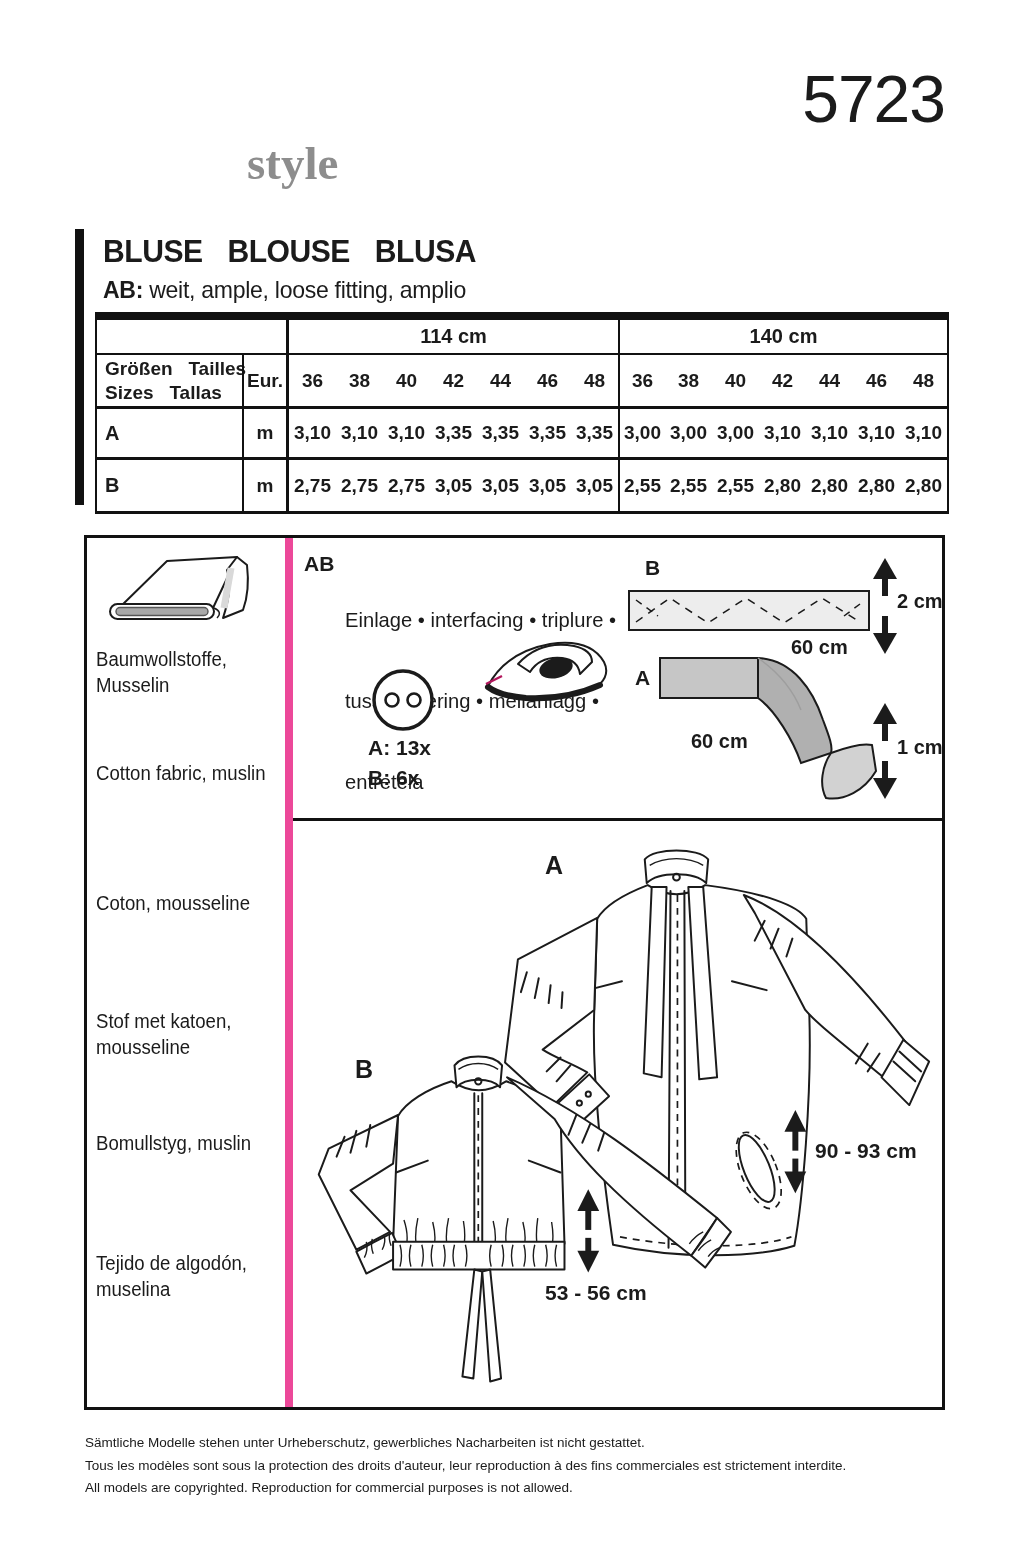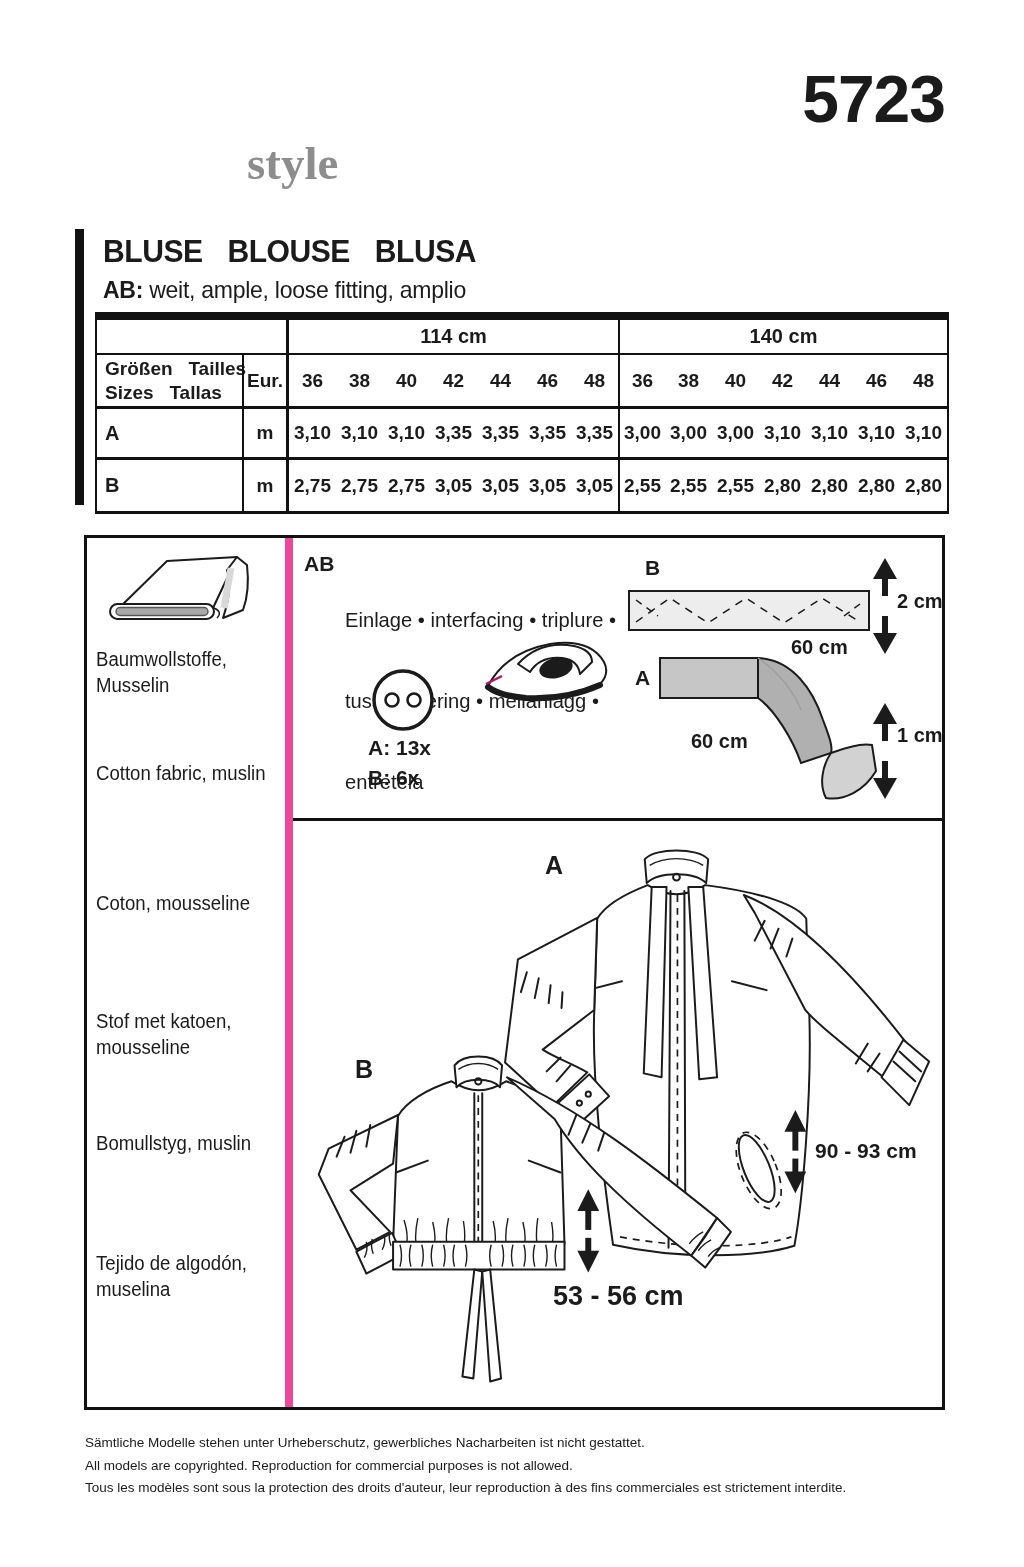--- a/index.html
+++ b/index.html
@@ -4,21 +4,21 @@
 <style>
   html,body{margin:0;padding:0;background:#fff;}
   #page{position:relative;width:1024px;height:1567px;background:#fff;overflow:hidden;
         font-family:"Liberation Sans",sans-serif;color:#1b1b1b;}
   .abs{position:absolute;}
 
   
   #logo-main{left:82px;top:58px;font-size:100px;font-weight:700;letter-spacing:-4px;color:#e53287;line-height:1;}
   #logo-sub{left:247px;top:140px;font-size:47px;font-weight:700;color:#8d8d8d;
             font-family:"Liberation Serif",serif;line-height:1;}
-  #pattern-number{left:780px;top:66px;width:165px;text-align:right;font-size:66px;font-weight:700;letter-spacing:-1px;line-height:1;}
+  #pattern-number{left:780px;top:66px;width:165px;text-align:right;font-size:66px;font-weight:400;letter-spacing:-1px;line-height:1;}
 
   
   #title-bar{left:75px;top:229px;width:9px;height:276px;background:#111;}
   #main-title{left:103px;top:233px;font-size:32px;font-weight:700;word-spacing:18px;letter-spacing:-0.5px;
               transform:scaleX(.94);transform-origin:left;white-space:pre;}
   #sub-title{left:103px;top:276px;font-size:24px;letter-spacing:-0.3px;transform:scaleX(.96);transform-origin:left;white-space:pre;}
   #sub-title b{font-weight:700;}
 
   
   #size-table{left:95px;top:312px;width:850px;border-top:8px solid #111;border-bottom:3px solid #111;
@@ -202,21 +202,21 @@
         <path d="M178,103 C194,97 210,93 219,95 L223,121 C211,141 191,151 173,148 C166,135 169,116 178,103 Z" fill="#d2d2d2" stroke="#1b1b1b" stroke-width="2"></path>
         <path d="M105,8 C125,22 140,40 148,60" stroke="#9e9e9e" stroke-width="1.5" fill="none"></path>
       </svg>
       <div class="meas" style="left:398px;top:192px">60 cm</div>
       <svg class="abs" style="left:578px;top:165px" width="28" height="96" viewBox="0 0 28 96">
         <path d="M14,0 L26,21 L2,21 Z" fill="#1b1b1b"></path>
           <path d="M14,96 L26,75 L2,75 Z" fill="#1b1b1b"></path>
         <rect x="11" y="20" width="6" height="18" fill="#1b1b1b"></rect>
           <rect x="11" y="58" width="6" height="18" fill="#1b1b1b"></rect>
       </svg>
-      <div class="meas" style="left:604px;top:186px">1 cm</div>
+      <div class="meas" style="left:604px;top:198px">1 cm</div>
     </div>
 
     <div id="drawings-box">
       <svg width="649" height="586" viewBox="0 0 655 590">
 
         <g>
           <path class="fw" d="M358,64 C332,74 314,86 307,98 L304,192 C301,275 317,385 323,427
                    C390,442 468,440 506,428 C514,385 524,275 521,192 L518,98
                    C510,85 478,72 416,64 C397,76 377,76 358,64 Z"></path>
           <path class="ln" d="M381,70 L379,430 M395,70 L396,430" stroke-width="1.6"></path>
@@ -293,22 +293,22 @@
           <path d="M298,371 L309,393 L287,393 Z" fill="#1b1b1b"></path>
           <path d="M298,455 L309,433 L287,433 Z" fill="#1b1b1b"></path>
           <rect x="295" y="392" width="6" height="20" fill="#1b1b1b"></rect>
           <rect x="295" y="420" width="6" height="14" fill="#1b1b1b"></rect>
         </g>
       </svg>
 
       <div class="viewlab" style="left:252px;top:30px">A</div>
       <div class="viewlab" style="left:62px;top:234px">B</div>
       <div class="meas" style="left:522px;top:318px;font-size:21px">90 - 93 cm</div>
-      <div class="meas" style="left:260px;top:460px;font-size:27px">53 - 56 cm</div>
+      <div class="meas" style="left:252px;top:460px;font-size:21px">53 - 56 cm</div>
     </div>
   </div>
 
   <div class="abs" id="footer">
     <div class="foot-small">Sämtliche Modelle stehen unter Urheberschutz, gewerbliches Nacharbeiten ist nicht gestattet.</div>
+    <div class="foot-small">Tous les modèles sont sous la protection des droits d'auteur, leur reproduction à des fins commerciales est strictement interdite.</div>
     <div class="foot-small">All models are copyrighted. Reproduction for commercial purposes is not allowed.</div>
-    <div class="foot-small">Tous les modèles sont sous la protection des droits d'auteur, leur reproduction à des fins commerciales est strictement interdite.</div>
   </div>
 </div>
 
 </body></html>

